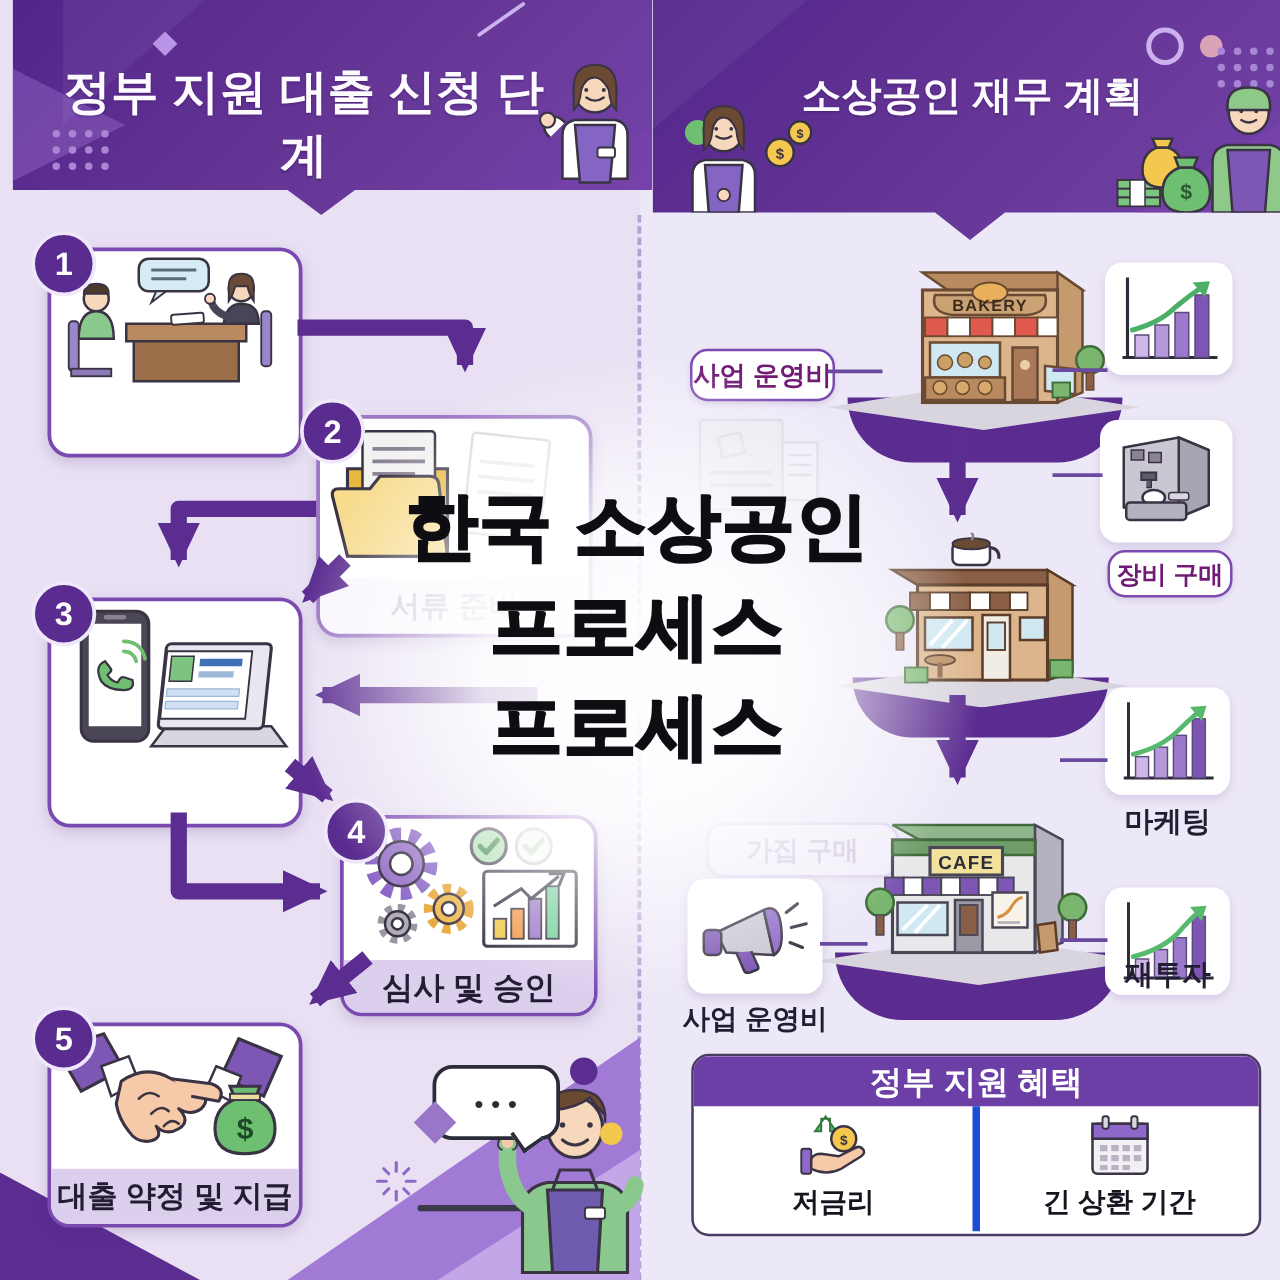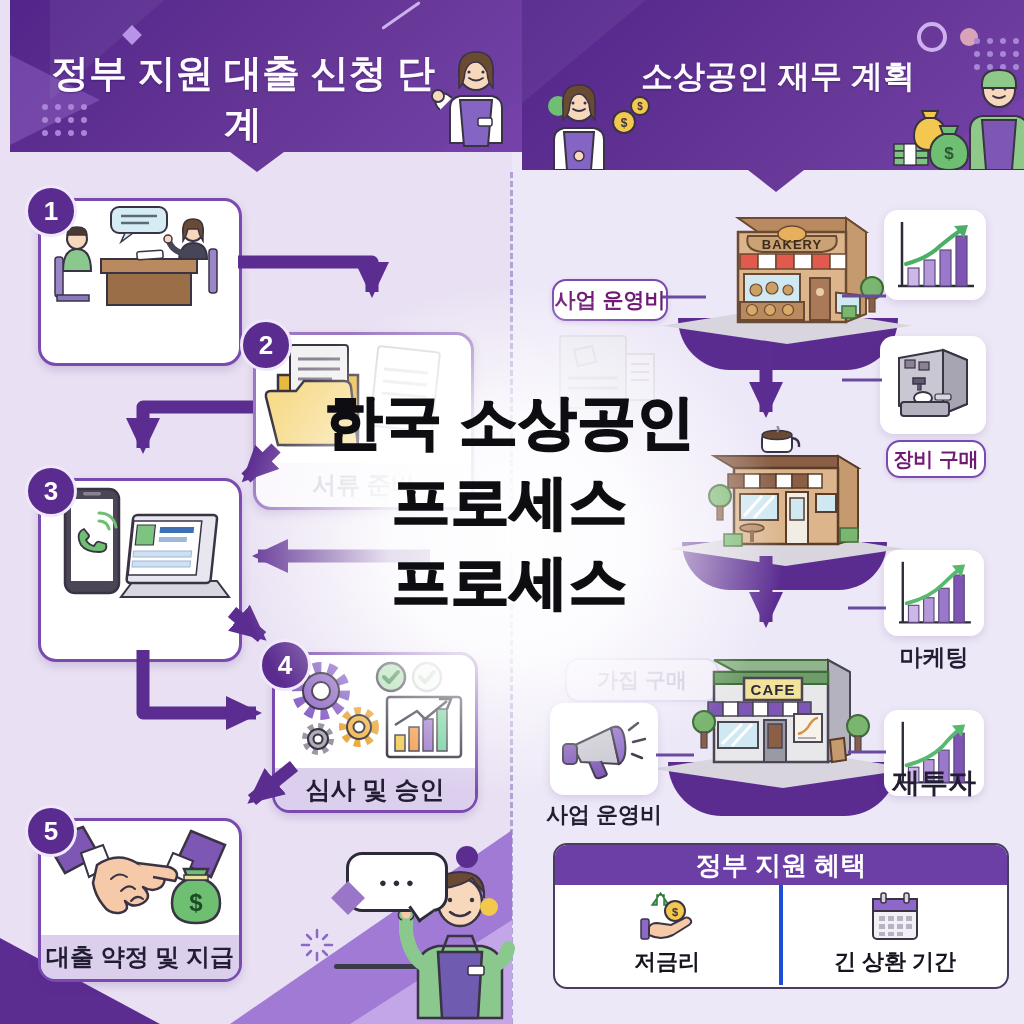--- a/index.html
+++ b/index.html
@@ -33,21 +33,21 @@
   .flow-label{font-weight:800;color:#221d33;text-align:center;}
   .chart-card{background:#fff;border-radius:14px;box-shadow:0 3px 8px rgba(80,40,130,.15);display:flex;align-items:center;justify-content:center;}
   
   .platform{background:#d8d5de;clip-path:polygon(50% 0,100% 52%,50% 100%,0 52%);}
   .swoosh{background:#5b2c90;border-radius:0 0 130px 130px;}
   
   #benefits{background:#fff;border:2.5px solid #4a3b60;border-radius:14px;overflow:hidden;}
   #benefits .hd{background:#6b3fa5;color:#fff;font-weight:800;text-align:center;}
   #benefits .cols{display:flex;height:100px;}
   #benefits .col{flex:1;display:flex;flex-direction:column;align-items:center;justify-content:flex-end;padding-bottom:8px;gap:4px;}
-  #benefits .col + .col{border-left:4px solid #1d4ed8;}
+  #benefits .col + .col{border-left:6px solid #1d4ed8;}
   #benefits .blabel{font-weight:800;color:#17141f;font-size:22px;}
   
   .divider{border-left:3px dashed #b3a0d4;}
   .glow{background:radial-gradient(closest-side,rgba(255,255,255,.97) 0%,rgba(255,255,255,.85) 45%,rgba(255,255,255,0) 100%);}
   #center-title{text-align:center;font-weight:900;color:#0d0d12;font-size:58px;line-height:1.38;letter-spacing:1px;
     -webkit-text-stroke:2px #0d0d12;}
   .ghost{opacity:.28;}
   .bubble{background:#fff;border:3px solid #2b2b3a;border-radius:16px;display:flex;align-items:center;justify-content:center;}
   .bubble .tail{position:absolute;width:16px;height:16px;background:#fff;border-right:3px solid #2b2b3a;border-bottom:3px solid #2b2b3a;
     transform:rotate(55deg);right:14px;bottom:-10px;}
@@ -448,21 +448,21 @@
       <line x1="10" y1="4" x2="10" y2="68" stroke="#2b2b3a" stroke-width="2.5"></line>
       <line x1="6" y1="68" x2="82" y2="68" stroke="#2b2b3a" stroke-width="2.5"></line>
       <rect x="16" y="52" width="11" height="16" fill="#cdb7e8" stroke="#5c4a7a" stroke-width="1.2"></rect>
       <rect x="32" y="44" width="11" height="24" fill="#b599da" stroke="#5c4a7a" stroke-width="1.2"></rect>
       <rect x="48" y="34" width="11" height="34" fill="#9a78cb" stroke="#5c4a7a" stroke-width="1.2"></rect>
       <rect x="64" y="16" width="11" height="52" fill="#7e55b4" stroke="#5c4a7a" stroke-width="1.2"></rect>
       <path d="M14 50 Q38 44 52 30 Q62 18 72 10" fill="none" stroke="#56b96e" stroke-width="4" stroke-linecap="round"></path>
       <path d="M62 8 L76 7 L72 20" fill="#56b96e"></path>
     </svg>
   </div>
-  <div class="abs flow-label" style="left:874px;top:764px;width:120px;font-size:28px;z-index:2;">재투자</div>
+  <div class="abs flow-label" style="left:874px;top:764px;width:120px;font-size:23px;z-index:2;">재투자</div>
 
   <div class="abs pill ghost" style="left:565px;top:658px;width:150px;height:40px;font-size:21px;z-index:1;border-color:#b9a8d8;color:#8a7aa8;">가집 구매</div>
   <svg class="abs ghost" style="left:552px;top:332px;z-index:1;opacity:.18;" width="110" height="80" viewBox="0 0 110 80">
     <rect x="8" y="4" width="66" height="72" rx="3" fill="#dfeadb" stroke="#8a9a84" stroke-width="2"></rect>
     <path d="M22 18 L40 14 L44 30 L26 34 Z" fill="none" stroke="#8a9a84" stroke-width="2"></path>
     <line x1="16" y1="46" x2="66" y2="46" stroke="#8a9a84" stroke-width="3"></line>
     <line x1="16" y1="56" x2="66" y2="56" stroke="#8a9a84" stroke-width="3"></line>
     <rect x="74" y="22" width="28" height="46" fill="#fff" stroke="#8a9a84" stroke-width="2"></rect>
     <line x1="79" y1="32" x2="97" y2="32" stroke="#8a9a84" stroke-width="2"></line>
     <line x1="79" y1="40" x2="97" y2="40" stroke="#8a9a84" stroke-width="2"></line>

